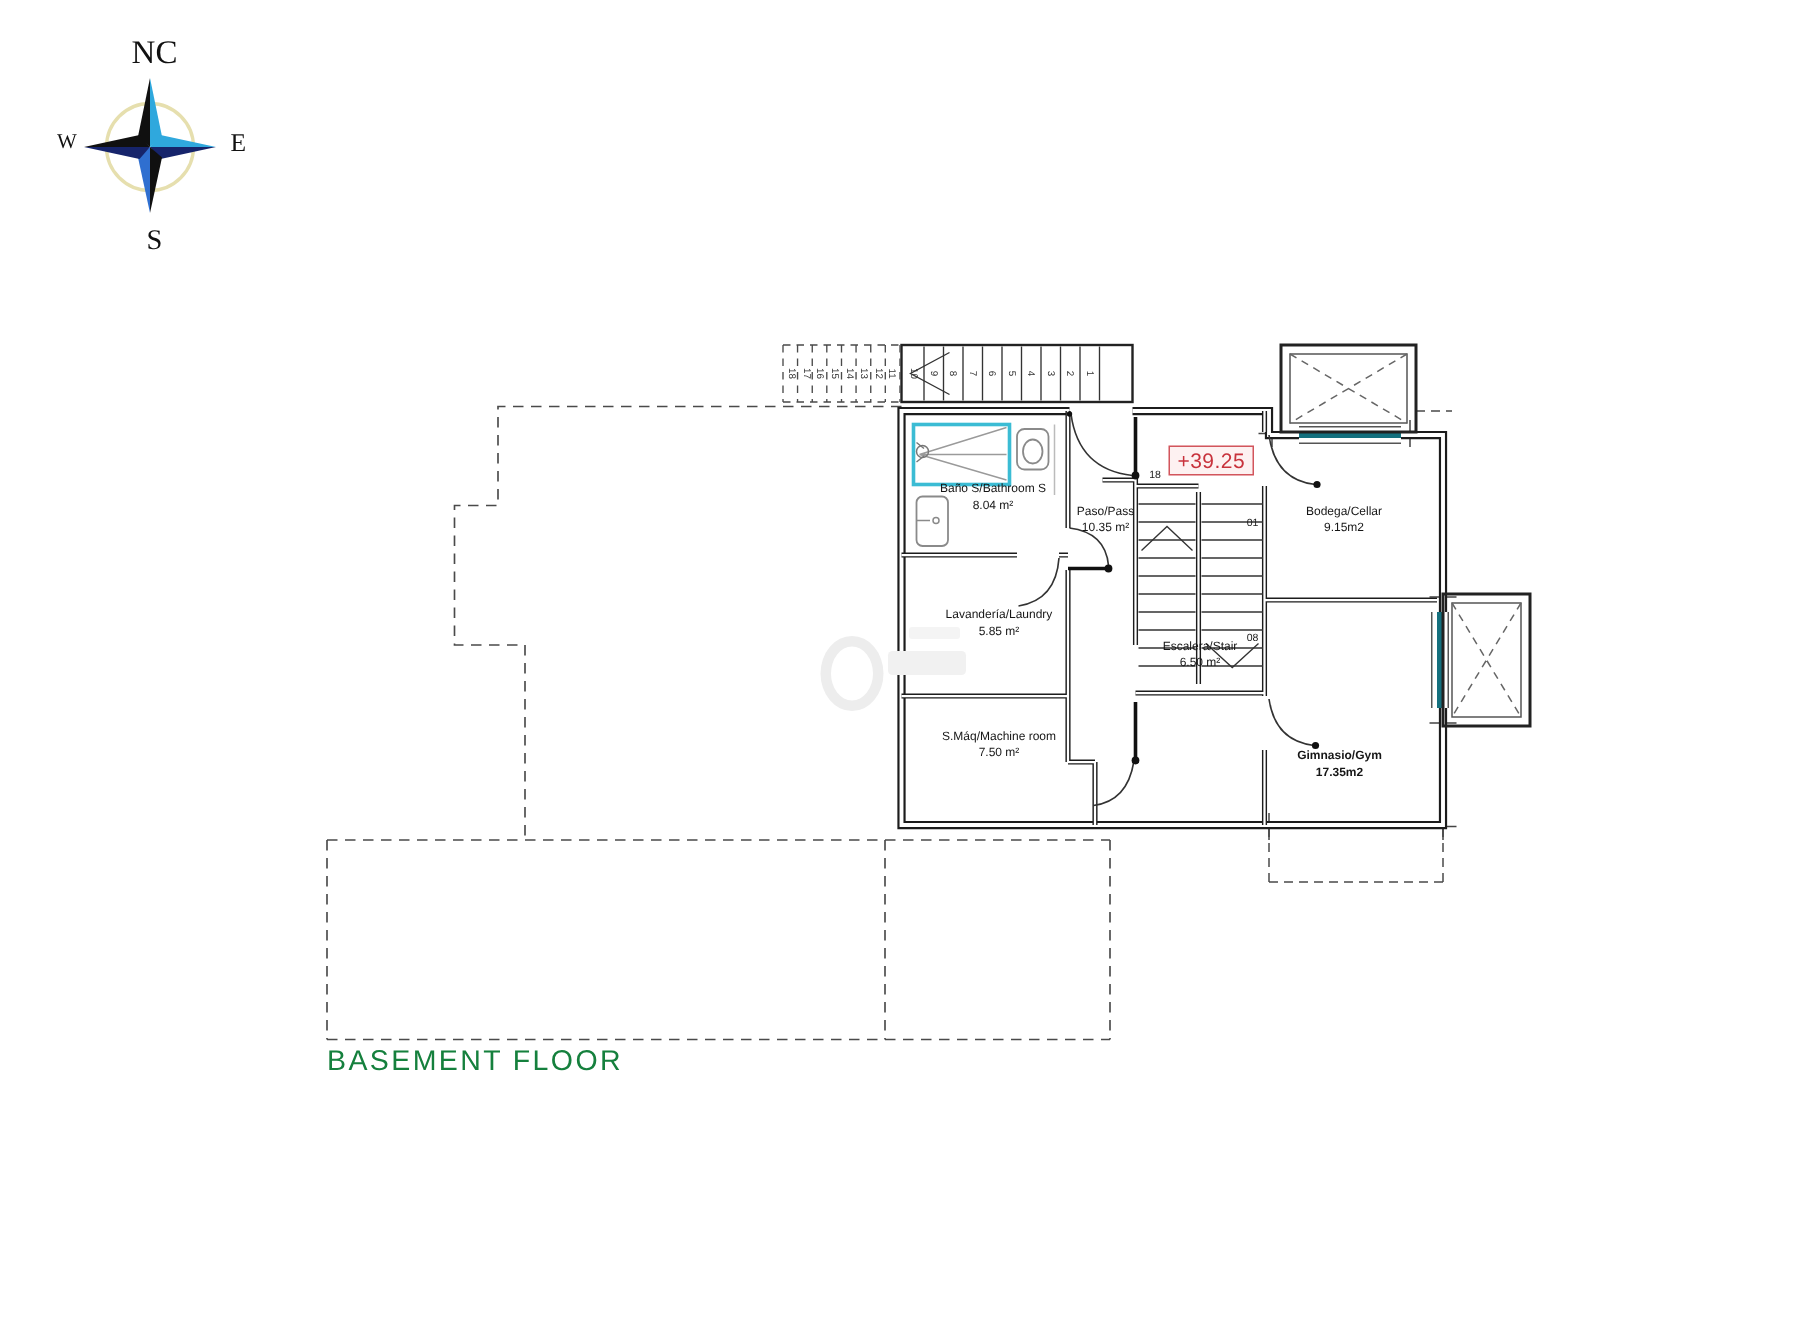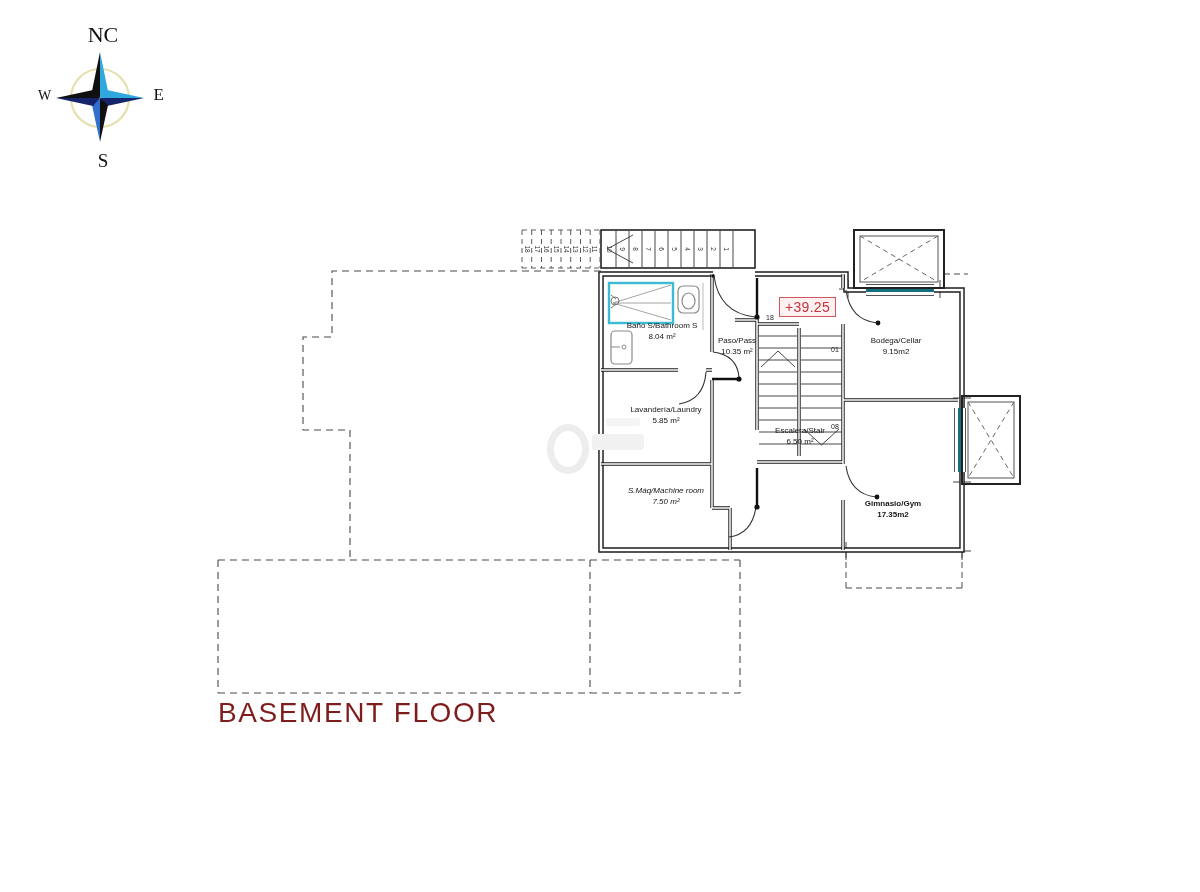--- a/index.html
+++ b/index.html
@@ -25,22 +25,22 @@
   #ext-steps-solid{left:603px;top:231px;width:130px;height:36px;}
   #ext-steps-dashed{left:523px;top:231px;width:77px;height:36px;}
   .step-num{flex:1;display:flex;align-items:center;justify-content:center;
             font-size:6.5px;color:#333;transform:rotate(90deg);}
   
   .wm-ring{position:absolute;left:547px;top:424px;width:28px;height:36px;border:7px solid #ededed;
            border-radius:50%;}
   .wm-bar{position:absolute;left:592px;top:434px;width:52px;height:16px;background:#f1f1f1;border-radius:3px;}
   .wm-bar2{position:absolute;left:606px;top:418px;width:34px;height:8px;background:#f4f4f4;border-radius:2px;}
   
-  .floor-title{position:absolute;left:218px;top:697px;font-size:28px;letter-spacing:1.6px;
-               color:#7f1d1d;}
+  .floor-title{position:absolute;left:218px;top:697px;font-size:19px;letter-spacing:1.6px;
+               color:#15803d;}
 </style>
 </head>
 <body>
 
 <div class="page">
 
   <div class="compass">
     <span class="dir n">NC</span>
     <span class="dir s">S</span>
     <span class="dir w">W</span>
@@ -214,21 +214,21 @@
     <div>8.04 m²</div>
   </div>
   <div class="room-label" style="left:737px;top:347px;">
     <div>Paso/Pass</div>
     <div>10.35 m²</div>
   </div>
   <div class="room-label" style="left:666px;top:416px;">
     <div>Lavandería/Laundry</div>
     <div>5.85 m²</div>
   </div>
-  <div class="room-label" style="left:666px;top:497px;font-style:italic;">
+  <div class="room-label" style="left:666px;top:497px;">
     <div>S.Máq/Machine room</div>
     <div>7.50 m²</div>
   </div>
   <div class="room-label" style="left:800px;top:437px;">
     <div>Escalera/Stair</div>
     <div>6.50 m²</div>
   </div>
   <div class="room-label" style="left:896px;top:347px;">
     <div>Bodega/Cellar</div>
     <div>9.15m2</div>

